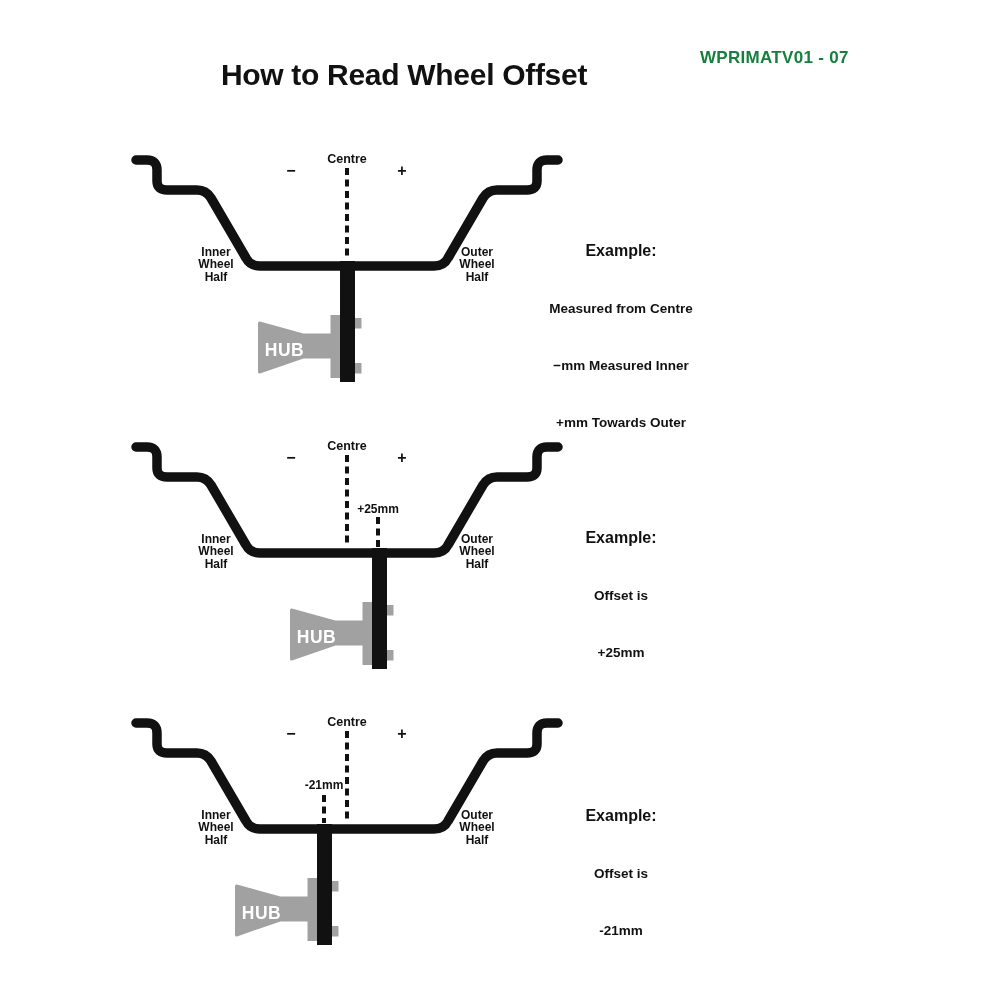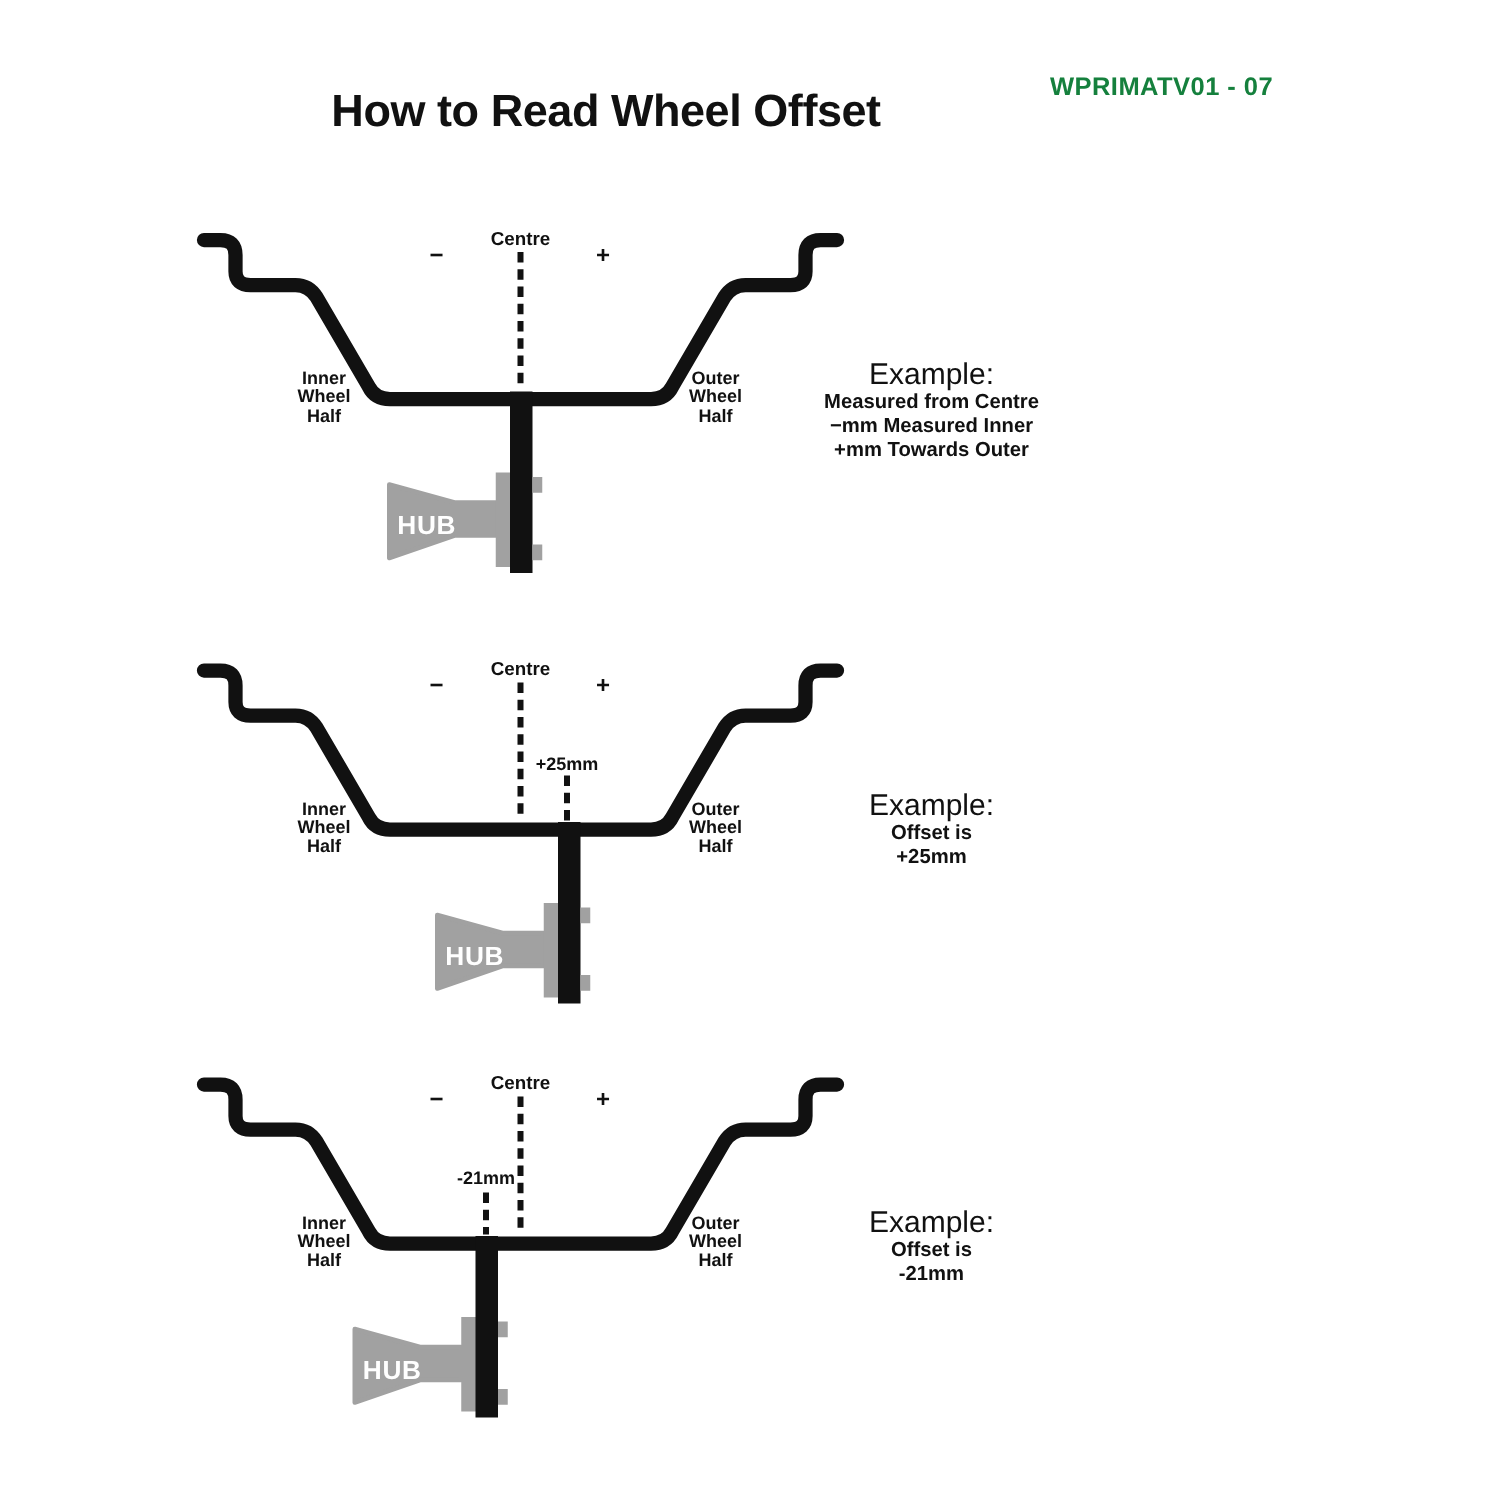--- a/index.html
+++ b/index.html
@@ -30,22 +30,22 @@
     font-weight:bold;white-space:nowrap;color:#111111;
   }
   .lbl-centre{font-size:12.5px;text-align:center;}
   .lbl-sign{font-size:16px;}
   .lbl-half{font-size:12px;line-height:12.4px;}
   .lbl-offset{font-size:12px;}
   .example{
     position:absolute;left:621px;transform:translateX(-50%);text-align:center;
     white-space:nowrap;color:#111111;
   }
-  .example .heading{display:block;font-size:20px;font-weight:normal;line-height:19px;}
-  .example .line{display:block;font-size:13.5px;font-weight:bold;line-height:16px;}
+  .example .heading{display:block;font-size:16px;font-weight:bold;line-height:19px;}
+  .example .line{display:block;font-size:13.5px;font-weight:bold;line-height:16px;margin-top:41px;}
   .lbl span{display:block;}
 </style>
 </head>
 <body>
 
 <div class="canvas">
 
   <div class="page-title">How to Read Wheel Offset</div>
   <div class="doc-code">WPRIMATV01 - 07</div>
 

